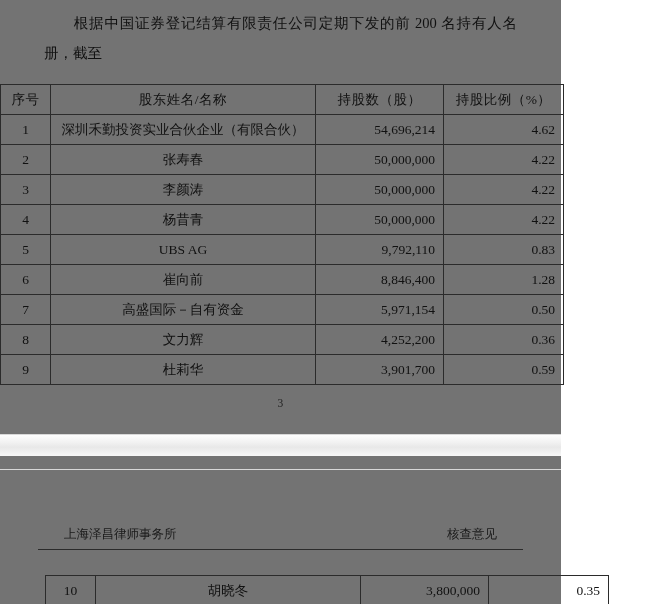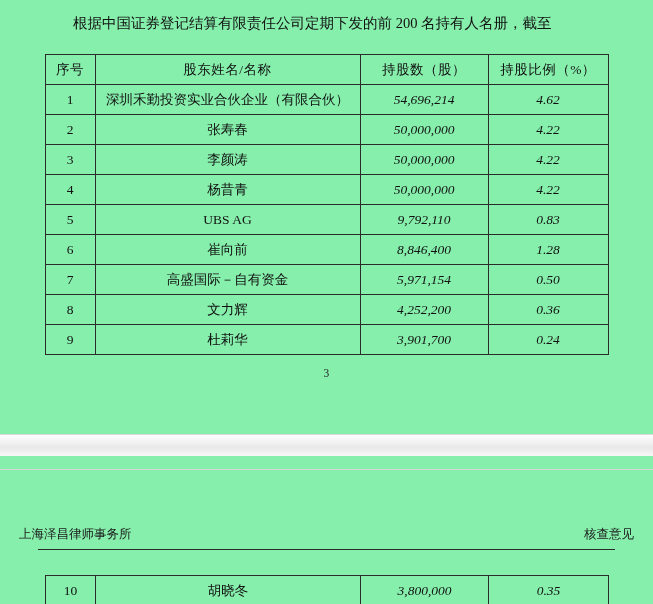--- a/index.html
+++ b/index.html
@@ -10,23 +10,23 @@
   body {
     width: 653px;
     height: 604px;
     font-family: "Liberation Serif", "DejaVu Serif", serif;
     color: #1a1a1a;
     position: relative;
     overflow: hidden;
   }
   .page {
     position: relative;
-    width: 653px;
+    width: 561px;
     height: 604px;
-    background: #86efac;
+    background: #737373;
   }
   .para {
     margin: 0;
     padding: 0 44px 0 44px;
     font-size: 14.5px;
     line-height: 30px;
     text-align: justify;
     color: #111;
   }
   .para .indent {
@@ -55,21 +55,21 @@
     text-align: center;
     font-weight: normal;
     letter-spacing: 0.5px;
   }
   col.c-no    { width: 50px; }
   col.c-name  { width: 265px; }
   col.c-share { width: 128px; }
   col.c-pct   { width: 120px; }
   td.no  { text-align: center; }
   td.nm  { text-align: center; padding-left: 10px; }
-  td.num { text-align: center; padding-right: 10px; font-style: italic; }
+  td.num { text-align: right; padding-right: 10px; }
   .page-number {
     text-align: center;
     font-size: 11.5px;
     color: #222;
     margin-top: 12px;
     letter-spacing: 0.5px;
   }
   .gap-band {
     position: absolute;
     left: 0;
@@ -83,21 +83,21 @@
     right: 0;
     height: 1px;
     background: #d8d8d8;
   }
   .footer-row {
     position: absolute;
     left: 0;
     right: 0;
     display: flex;
     justify-content: space-between;
-    padding: 0 19px;
+    padding: 0 64px;
     box-sizing: border-box;
     font-size: 12.5px;
     color: #1a1a1a;
   }
   .footer-rule {
     position: absolute;
     left: 38px;
     right: 38px;
     border-bottom: 1px solid #2b2b2b;
   }
@@ -187,21 +187,21 @@
       <tr>
         <td class="no">8</td>
         <td class="nm">文力辉</td>
         <td class="num">4,252,200</td>
         <td class="num">0.36</td>
       </tr>
       <tr>
         <td class="no">9</td>
         <td class="nm">杜莉华</td>
         <td class="num">3,901,700</td>
-        <td class="num">0.24</td>
+        <td class="num">0.59</td>
       </tr>
     </tbody>
   </table>
 
   <div class="page-number">3</div>
 
   <div class="gap-band" style="top:434px;"></div>
   <div class="band-line" style="top:434px;"></div>
   <div class="band-line" style="top:469px;"></div>
 

